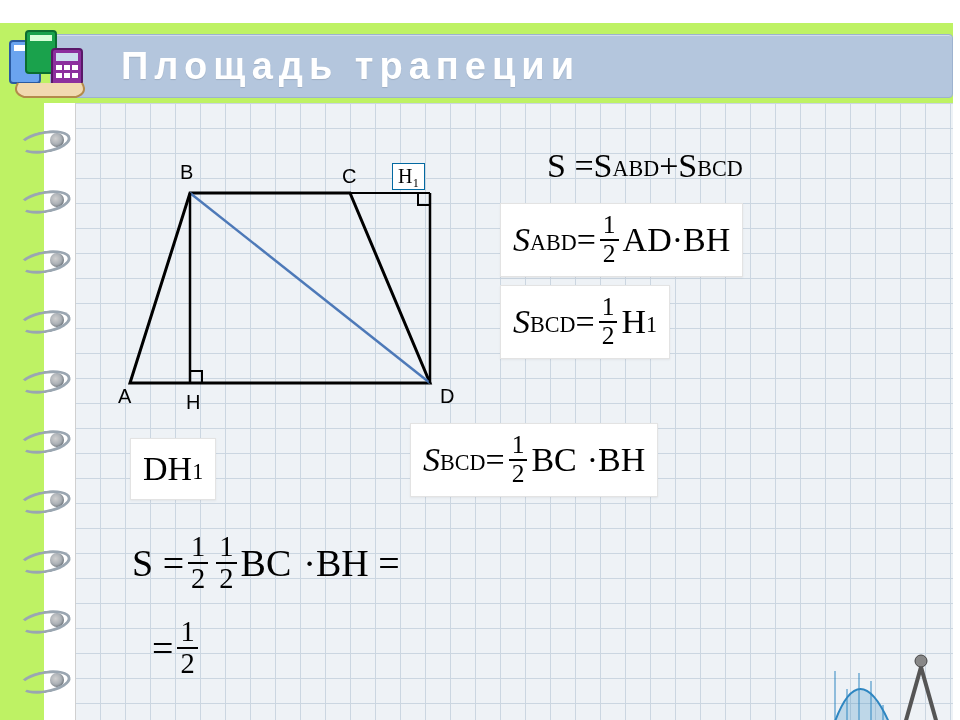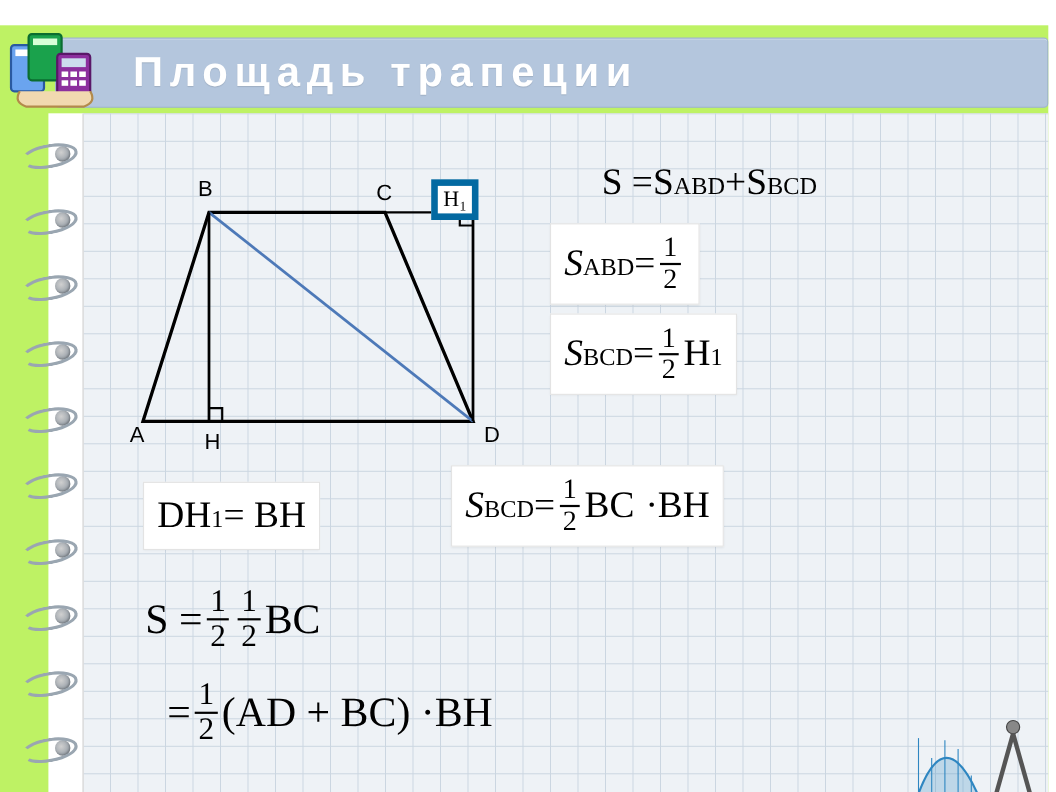--- a/index.html
+++ b/index.html
@@ -139,21 +139,21 @@
   }
   .vlabel {
     position: absolute;
     font-family: Arial, sans-serif;
     font-size: 20px;
     color: #000;
   }
   .h1label {
     position: absolute;
     background: #fff;
-    border: 6px solid #0369a1;
+    border: 1px solid #0369a1;
     padding: 1px 5px;
     font-family: "Cambria Math", serif;
     font-size: 20px;
   }
 
   
   .corner-deco {
     position: absolute;
     right: 4px;
     bottom: 2px;
@@ -250,39 +250,39 @@
   </div>
 
   <div class="fbox big" style="left:500px; top:180px; height:64px;">
     <span class="math" style="font-style:italic">S</span>
       <span class="math sub">ABD</span>
     <span class="math"> = </span>
     <span class="frac">
       <span class="num">1</span>
       <span class="den">2</span>
     </span>
+    <span class="math"> AD·BH</span>
   </div>
 
   <div class="fbox big" style="left:500px; top:262px; height:64px;">
     <span class="math" style="font-style:italic">S</span>
       <span class="math sub">BCD</span>
     <span class="math"> = </span>
     <span class="frac">
       <span class="num">1</span>
       <span class="den">2</span>
     </span>
       <span class="math">H</span>
       <span class="math sub">1</span>
   </div>
 
   <div class="fbox big" style="left:130px; top:415px; height:52px;">
     <span class="math">D</span>
       <span class="math">H</span>
       <span class="math sub">1</span>
-    <span class="math">= BH</span>
   </div>
 
   <div class="fbox big" style="left:410px; top:400px; height:64px;">
     <span class="math" style="font-style:italic">S</span>
       <span class="math sub">BCD</span>
     <span class="math"> = </span>
     <span class="frac">
       <span class="num">1</span>
       <span class="den">2</span>
     </span>
@@ -294,29 +294,29 @@
     <span class="math">S = </span>
     <span class="frac">
       <span class="num">1</span>
       <span class="den">2</span>
     </span>
     <span class="frac">
       <span class="num">1</span>
       <span class="den">2</span>
     </span>
     <span class="math"> BC</span>
+    <span class="math" style="margin-left:12px"> ·BH =</span>
   </div>
 
   <div class="fbox transparent huge" style="left:140px; top:590px;">
     <span class="math">= </span>
     <span class="frac">
       <span class="num">1</span>
       <span class="den">2</span>
     </span>
-    <span class="math"> (AD + BC) ·BH</span>
   </div>
 
   <div class="corner-deco">
     <svg viewBox="0 0 120 100" width="120" height="100">
 
       <g stroke="#2e86c1" stroke-width="1">
         <line x1="6" y1="88" x2="66" y2="88"></line>
         <line x1="6" y1="88" x2="6" y2="30"></line>
         <line x1="18" y1="88" x2="18" y2="48"></line>
         <line x1="30" y1="88" x2="30" y2="32"></line>

